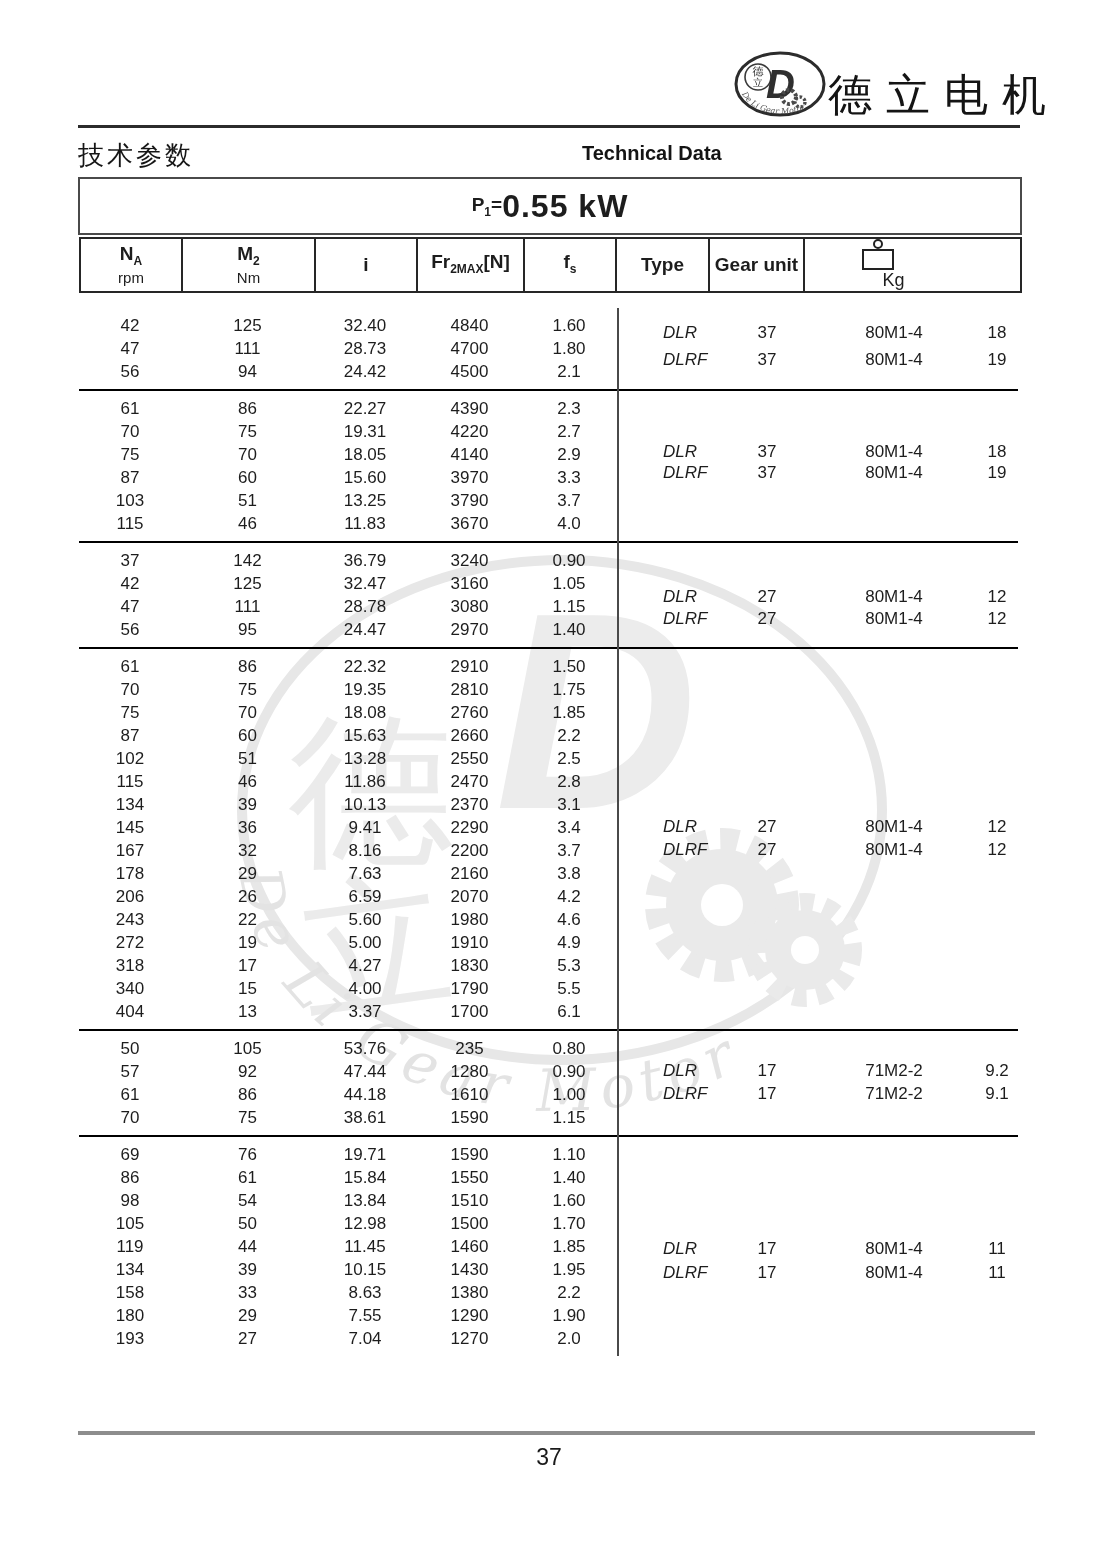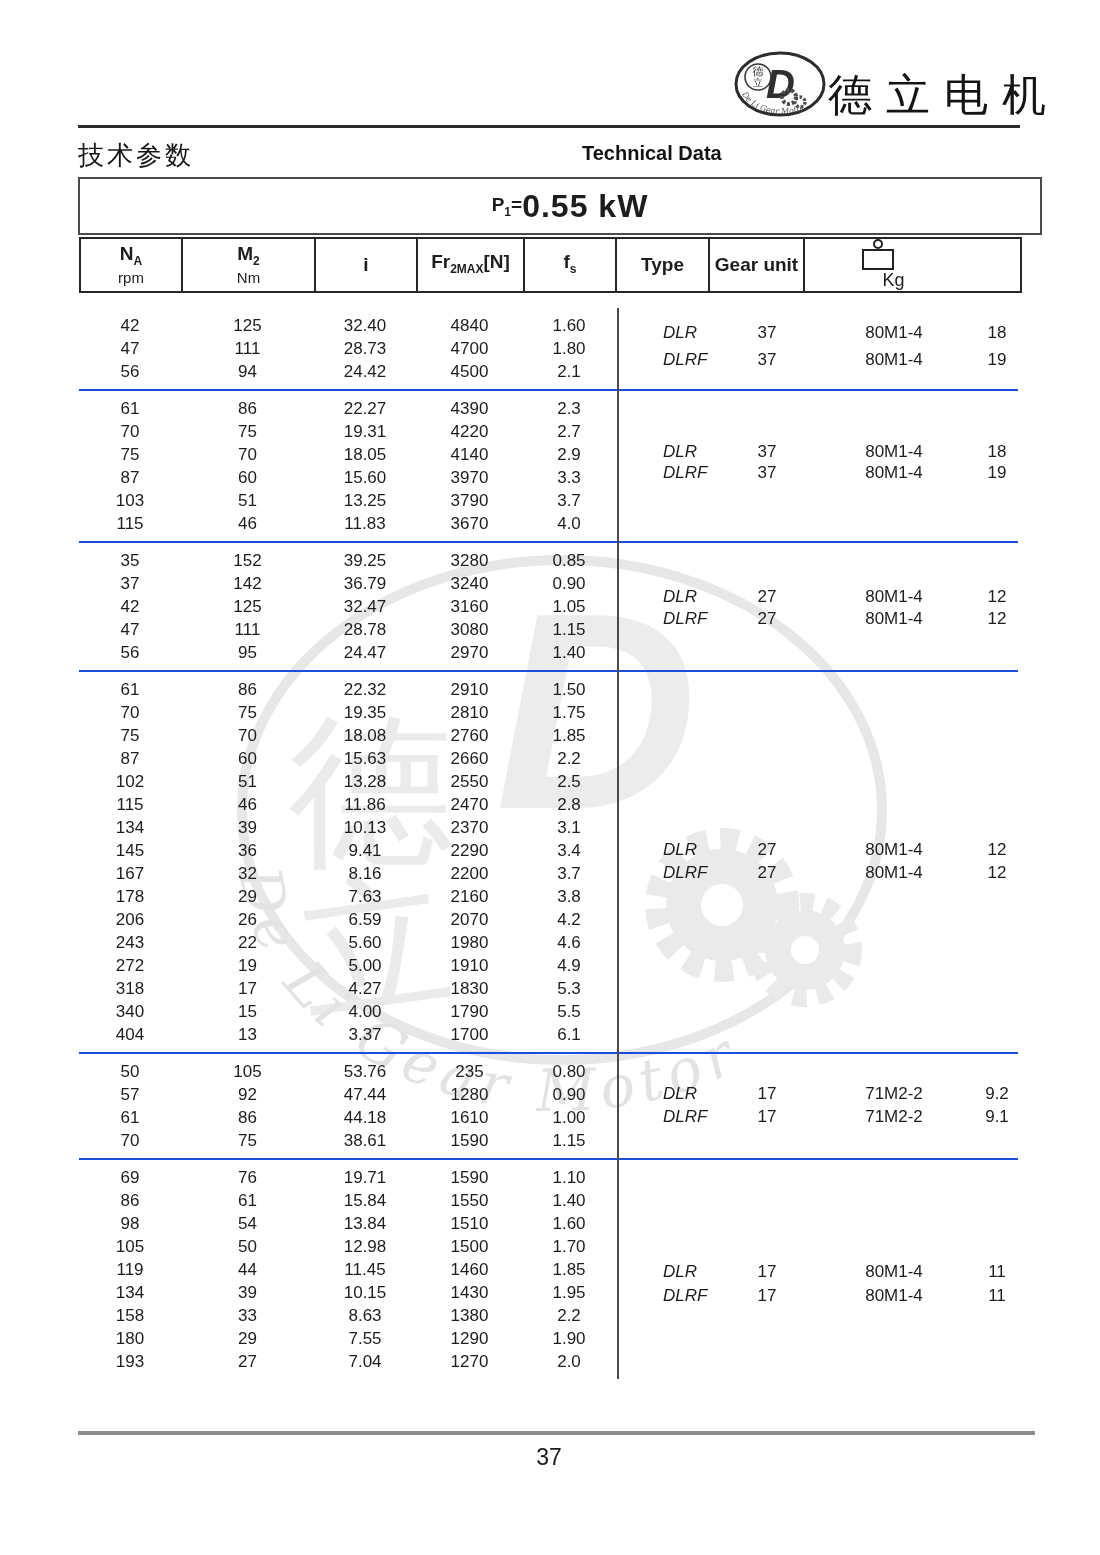--- a/index.html
+++ b/index.html
@@ -9,21 +9,21 @@
 
   
   .brand-text{left:828px;top:66px;font-family:"DejaVu Serif","Liberation Serif",serif;
               font-weight:normal;font-size:44px;letter-spacing:14px;color:#141414;}
   .top-rule{left:78px;top:125px;width:942px;height:3px;background:#2b2b2b;}
   .cn-title{left:78px;top:138px;font-size:26px;color:#161616;letter-spacing:3px;}
   .en-title{left:582px;top:142px;font-size:20px;font-weight:bold;color:#141414;}
 
   
   .p1-box{left:78px;top:177px;width:940px;height:54px;border:2px solid #4a4a4a;
-          display:flex;align-items:center;justify-content:center;padding-left:20px;}
+          display:flex;align-items:center;justify-content:center;}
   .p1-sym{font-size:19px;font-weight:bold;}
   .p1-sym sub{font-size:12px;}
   .p1-val{font-size:32px;font-weight:bold;letter-spacing:1px;}
 
   
   .thead{left:79px;top:237px;width:939px;height:52px;border:2px solid #262626;
          display:grid;grid-template-columns:102px 133px 102px 107px 92px 93px 95px 145px 70px;}
   .th{border-right:2px solid #262626;display:flex;flex-direction:column;
       align-items:center;justify-content:center;}
   .th:last-child{border-right:none;}
@@ -31,21 +31,21 @@
   .th-main sub{font-size:12px;font-weight:bold;}
   .th-unit{font-size:15px;line-height:16px;}
   .wicon{width:28px;height:17px;border:2px solid #222;position:relative;margin-top:9px;}
   .wicon::before{content:"";position:absolute;width:6px;height:6px;border:2px solid #222;
                  border-radius:50%;top:-12px;left:50%;transform:translateX(-50%);background:#fff;}
   .kg-label{font-size:18px;line-height:19px;margin-top:1px;margin-left:32px;}
 
   
   #data-area{position:absolute;left:79px;top:308px;width:939px;}
   #data-area::after{content:"";position:absolute;left:538px;top:0;bottom:0;width:2px;background:#4a4a4a;}
-  .block{position:relative;padding:6px 0;border-bottom:2px solid #1d4ed8;}
+  .block{position:relative;padding:6px 0;border-bottom:2px solid #000000;}
   .block:last-child{border-bottom:none;}
   .drow{display:grid;grid-template-columns:102px 133px 102px 107px 92px;height:23px;line-height:23px;}
   .cell{text-align:center;font-size:17px;}
   .annot{position:absolute;left:0;width:100%;height:23px;line-height:23px;font-size:17px;}
   .a-type{position:absolute;left:584px;font-style:italic;}
   .a-gear{position:absolute;left:648px;width:80px;text-align:center;}
   .a-motor{position:absolute;left:755px;width:120px;text-align:center;}
   .a-kg{position:absolute;left:878px;width:80px;text-align:center;}
 
   
@@ -230,27 +230,20 @@
           </div>
           <div class="annot" style="top: 70px;">
             <span class="a-type">DLRF</span>
             <span class="a-gear">37</span>
             <span class="a-motor">80M1-4</span>
             <span class="a-kg">19</span>
           </div>
         </div>
         <div class="block">
           <div class="drow">
-            <span class="cell">35</span>
-            <span class="cell">152</span>
-            <span class="cell">39.25</span>
-            <span class="cell">3280</span>
-            <span class="cell">0.85</span>
-          </div>
-          <div class="drow">
             <span class="cell">37</span>
             <span class="cell">142</span>
             <span class="cell">36.79</span>
             <span class="cell">3240</span>
             <span class="cell">0.90</span>
           </div>
           <div class="drow">
             <span class="cell">42</span>
             <span class="cell">125</span>
             <span class="cell">32.47</span>

